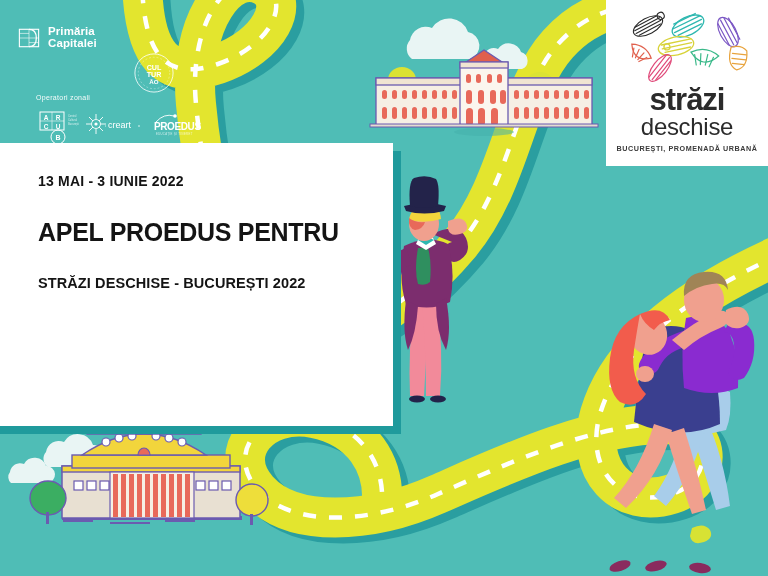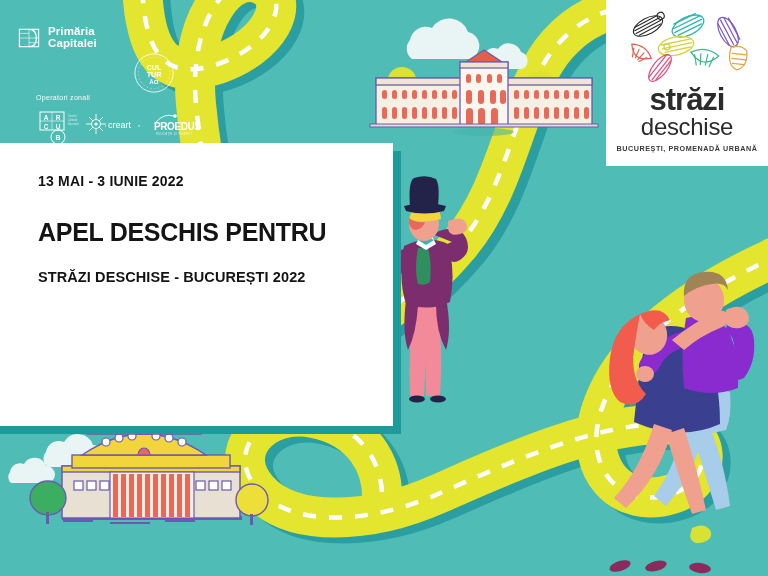--- a/index.html
+++ b/index.html
@@ -62,21 +62,21 @@
   .h-line1{
     color:#141414;font-size:25px;font-weight:700;letter-spacing:-.3px;
     line-height:26px;margin:0;
   }
   .h-line2,.h-line3{
     color:#0d0d0d;font-size:45px;font-weight:700;letter-spacing:-1.6px;
     line-height:46px;margin:0;
   }
   .subline{
     color:#141414;font-size:14.5px;font-weight:700;letter-spacing:.1px;
-    margin:24px 0 0 0;
+    margin:30px 0 0 0;
   }
 </style>
 </head>
 <body>
 
 <div id="poster">
 
   <svg class="layer" viewBox="0 0 768 576">
     <g fill="none" stroke="#2a9ea0" stroke-width="40" stroke-linecap="round">
       <path d="M150,-30 C148,70 178,86 226,70 C278,52 300,8 272,-8 C238,-28 196,28 204,110 C210,176 226,250 252,300 C300,392 404,326 468,250 C520,188 524,96 566,50 C600,12 642,6 700,16"></path>
@@ -451,18 +451,18 @@
       </g>
     </svg>
     <div class="badge-word badge-strazi">străzi</div>
     <div class="badge-word badge-deschise">deschise</div>
     <div class="badge-word badge-tag">BUCUREȘTI, PROMENADĂ URBANĂ</div>
   </div>
 
   <div id="card">
     <div class="card-inner">
       <p class="kicker">13 MAI - 3 IUNIE 2022</p>
-      <h2 class="h-line1">APEL DESCHIS PENTRU</h2>
+      <h2 class="h-line1">APEL PROEDUS PENTRU</h2>
       <p class="subline">STRĂZI DESCHISE - BUCUREȘTI 2022</p>
     </div>
   </div>
 
 </div>
 
 </body></html>

